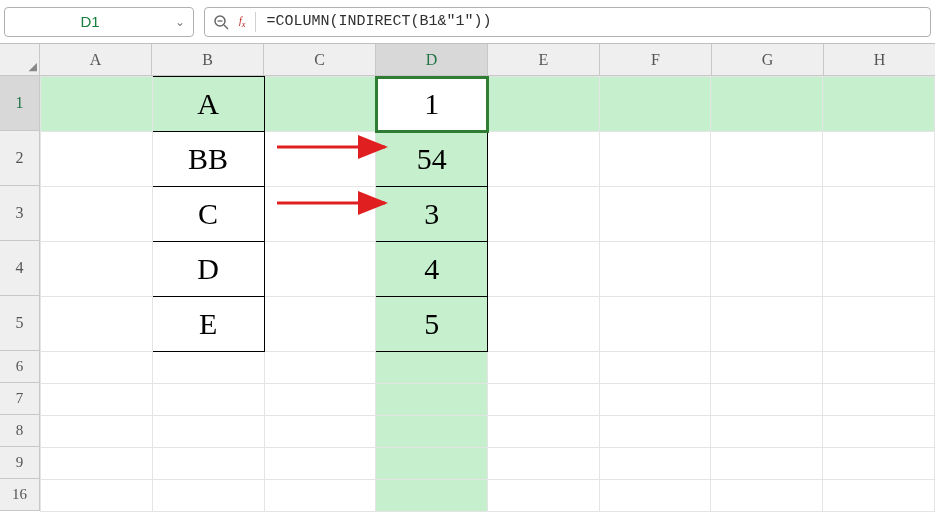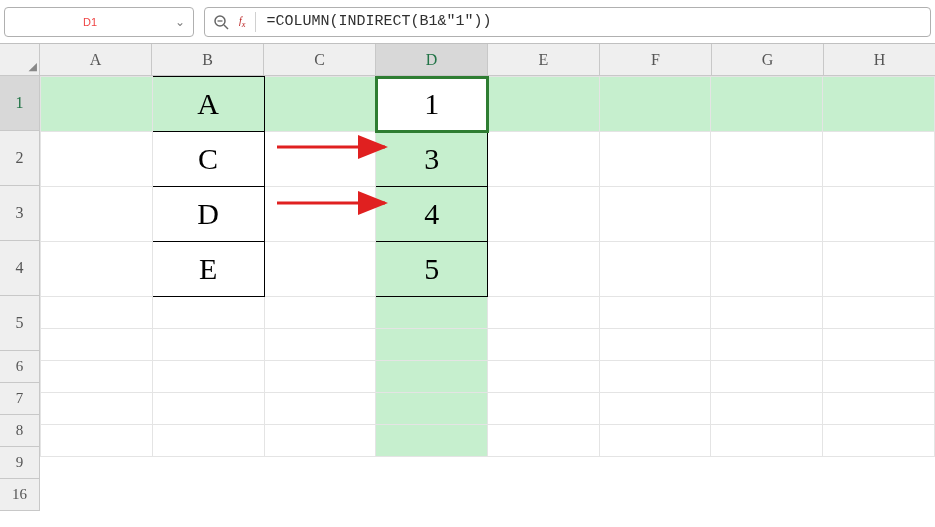--- a/index.html
+++ b/index.html
@@ -29,22 +29,22 @@
     border-radius: 4px;
     display: flex;
     align-items: center;
     justify-content: space-between;
     padding: 0 8px 0 0;
     background: #ffffff;
   }
   .namebox-text {
     flex: 1;
     text-align: center;
-    font-size: 11px;
-    color: #ef4444;
+    font-size: 15px;
+    color: #15803d;
   }
   .namebox-chevron {
     color: #808080;
     font-size: 12px;
   }
   .formula-area {
     flex: 1;
     height: 30px;
     border: 1px solid #b0b0b0;
     border-radius: 4px;
@@ -235,20 +235,30 @@
       <tbody>
           <tr>
         <td class="green-fill"></td>
         <td class="green-fill bordered">A</td>
         <td class="green-fill"></td>
         <td class="green-fill bordered selected">1</td>
         <td class="green-fill"></td>
         <td class="green-fill"></td>
         <td class="green-fill"></td>
         <td class="green-fill"></td>
+      </tr>
+      <tr>
+        <td></td>
+        <td class="bordered">BB</td>
+        <td></td>
+        <td class="green-fill bordered">54</td>
+        <td></td>
+        <td></td>
+        <td></td>
+        <td></td>
       </tr>
       <tr>
         <td></td>
         <td class="bordered">C</td>
         <td></td>
         <td class="green-fill bordered">3</td>
         <td></td>
         <td></td>
         <td></td>
         <td></td>

